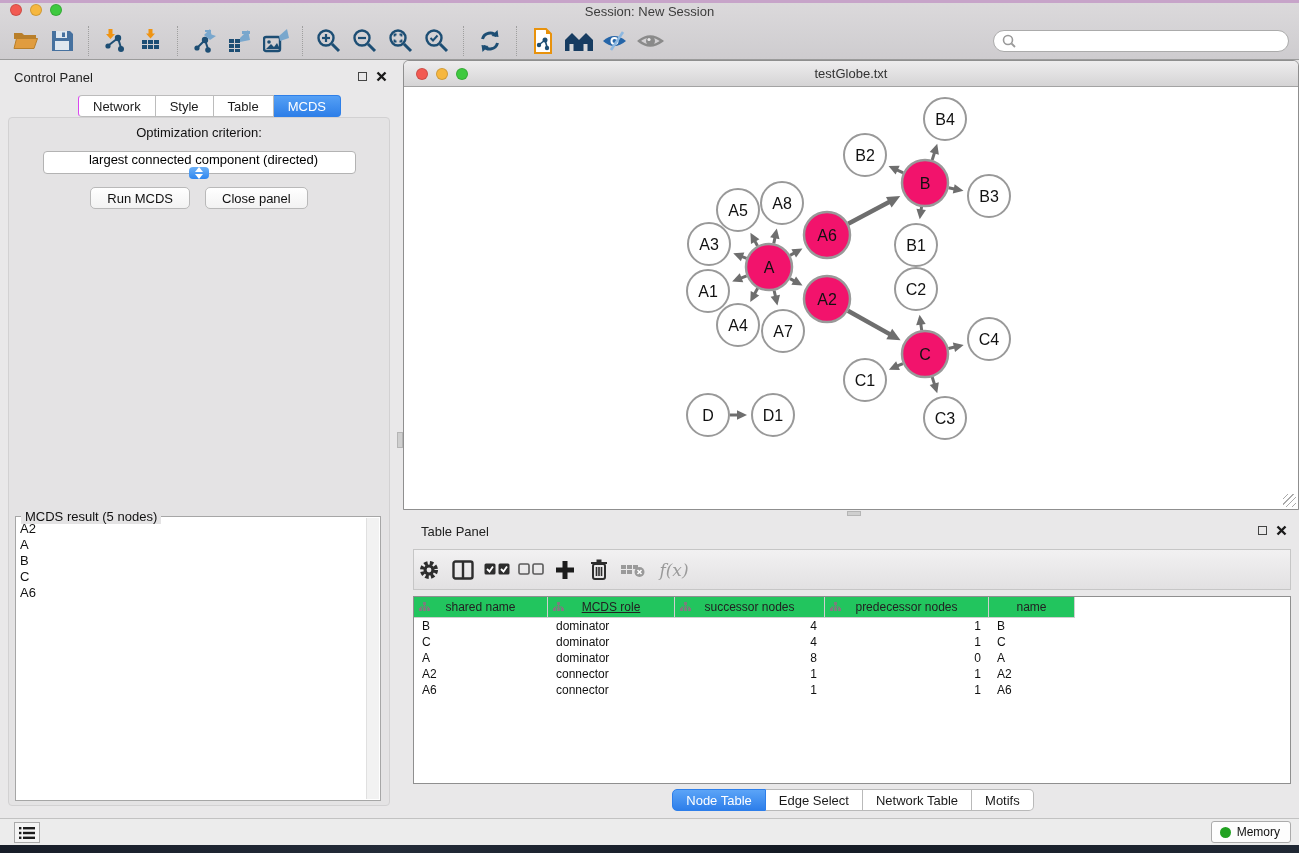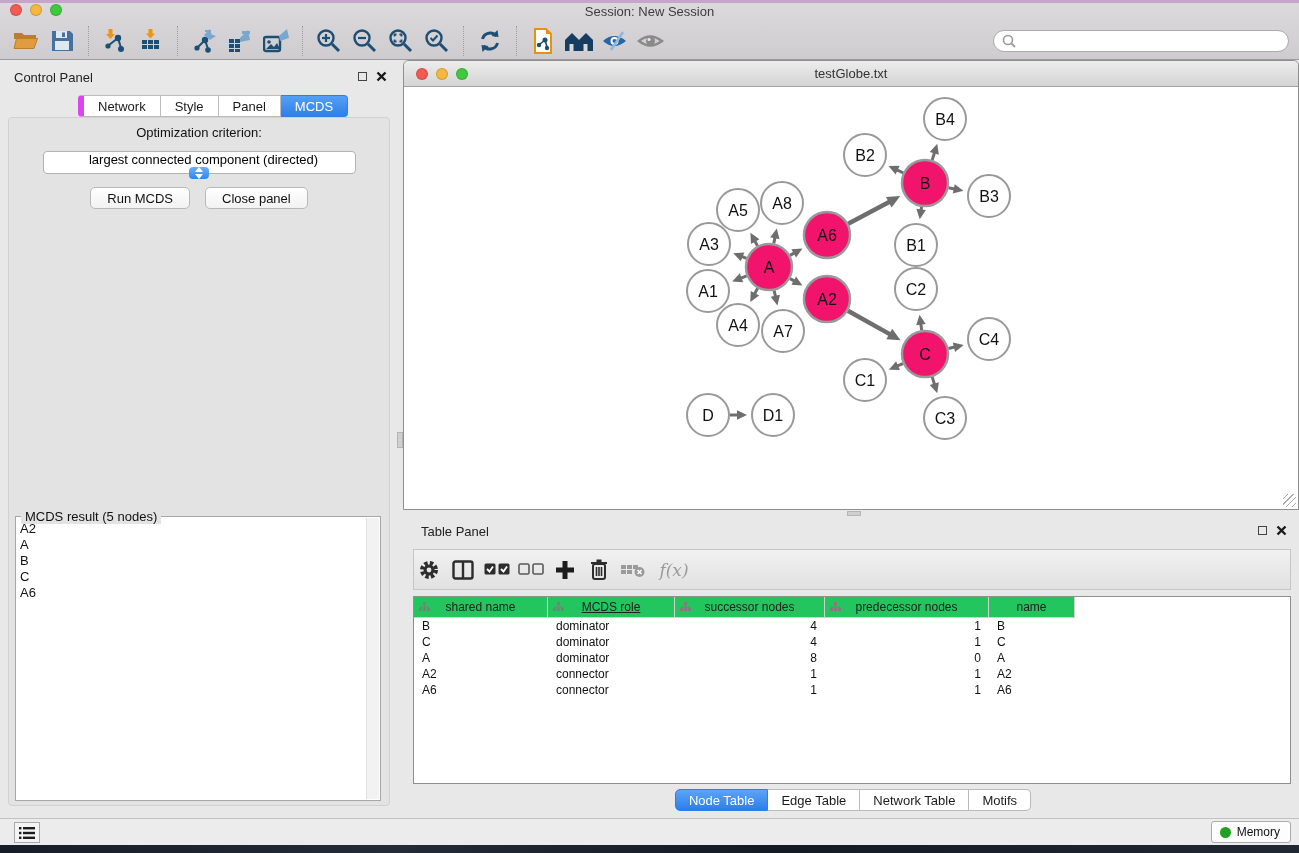--- a/index.html
+++ b/index.html
@@ -28,21 +28,21 @@
   
   .main { display:flex; height:758px; }
   .control-panel { width:397px; position:relative; background:#e9e8e9; }
   .cp-header { height:30px; position:relative; }
   .cp-title { position:absolute; left:14px; top:10px; font-size:13px; color:#222; }
   .panel-btns { position:absolute; right:10px; top:11px; display:flex; gap:9px; align-items:center; }
   .float-box { width:9px; height:9px; border:1.5px solid #444; display:inline-block; }
   .cp-tabs { position:absolute; left:78px; top:35px; display:flex; z-index:2; }
   .cp-tab { height:22px; line-height:22px; padding:0 14px; font-size:13px; background:#fff;
     border:1px solid #bcbcbc; border-left:none; color:#1a1a1a; cursor:pointer; }
-  .cp-tab:first-child { border-left:6px solid #d946ef; border-radius:4px 0 0 4px; }
+  .cp-tab:first-child { border-left:1px solid #d946ef; border-radius:4px 0 0 4px; }
   .cp-tab:last-child { border-radius:0 4px 4px 0; }
   .cp-tab.active { background:linear-gradient(#55a0f5,#2e7fe8); color:#fff; border-color:#2e7fe8; }
   .cp-body { position:absolute; left:8px; right:7px; top:57px; bottom:12px;
     background:#e4e3e4; border:1px solid #d2d1d2; border-radius:4px; }
   .opt-label { text-align:center; margin-top:7px; font-size:13px; color:#111; }
   .dropdown { margin:11px auto 0 auto; width:313px; height:23px; background:#fff;
     border:1px solid #b3b3b3; border-radius:4px; display:flex; align-items:center;
     font-size:13px; cursor:pointer; position:relative;flex-direction:column; }
   .dropdown .dd-text { padding-left:9px; flex:1; }
   .dd-stepper { width:20px; height:21px; border-radius:4px; margin-right:1px;
@@ -305,21 +305,21 @@
         <span class="panel-btns">
           <span class="float-box"></span>
           <svg width="11" height="11" viewBox="0 0 11 11">
               <path d="M1.5 1.5l8 8M9.5 1.5l-8 8" stroke="#1a1a1a" stroke-width="2.4"></path>
             </svg>
         </span>
       </div>
       <div class="cp-tabs" id="cp-tabs">
           <div class="cp-tab">Network</div>
           <div class="cp-tab">Style</div>
-          <div class="cp-tab">Panel</div>
+          <div class="cp-tab">Table</div>
           <div class="cp-tab active">MCDS</div>
         </div>
       <div class="cp-body">
         <div class="opt-label">Optimization criterion:</div>
         <div class="dropdown">
           <span class="dd-text">largest connected component (directed)</span>
           <span class="dd-stepper">
             <svg width="8" height="5" viewBox="0 0 8 5">
                 <path d="M0 5L4 0l4 5z" fill="#fff"></path>
               </svg>
@@ -648,21 +648,21 @@
                 <span class="td" style="width: 134px; text-align: left;">A6</span>
                 <span class="td" style="width: 127px; text-align: left;">connector</span>
                 <span class="td" style="width: 150px; text-align: right;">1</span>
                 <span class="td" style="width: 164px; text-align: right;">1</span>
                 <span class="td" style="width: 86px; text-align: left;">A6</span>
               </div>
             </div>
         </div>
         <div class="tp-tabs" id="table-tabs">
             <div class="tp-tab active">Node Table</div>
-            <div class="tp-tab">Edge Table</div>
+            <div class="tp-tab">Edge Select</div>
             <div class="tp-tab">Network Table</div>
             <div class="tp-tab">Motifs</div>
           </div>
       </div>
     </div>
   </div>
 
   <div class="statusbar">
     <div class="sb-left">
       <svg width="16" height="14" viewBox="0 0 16 14">

